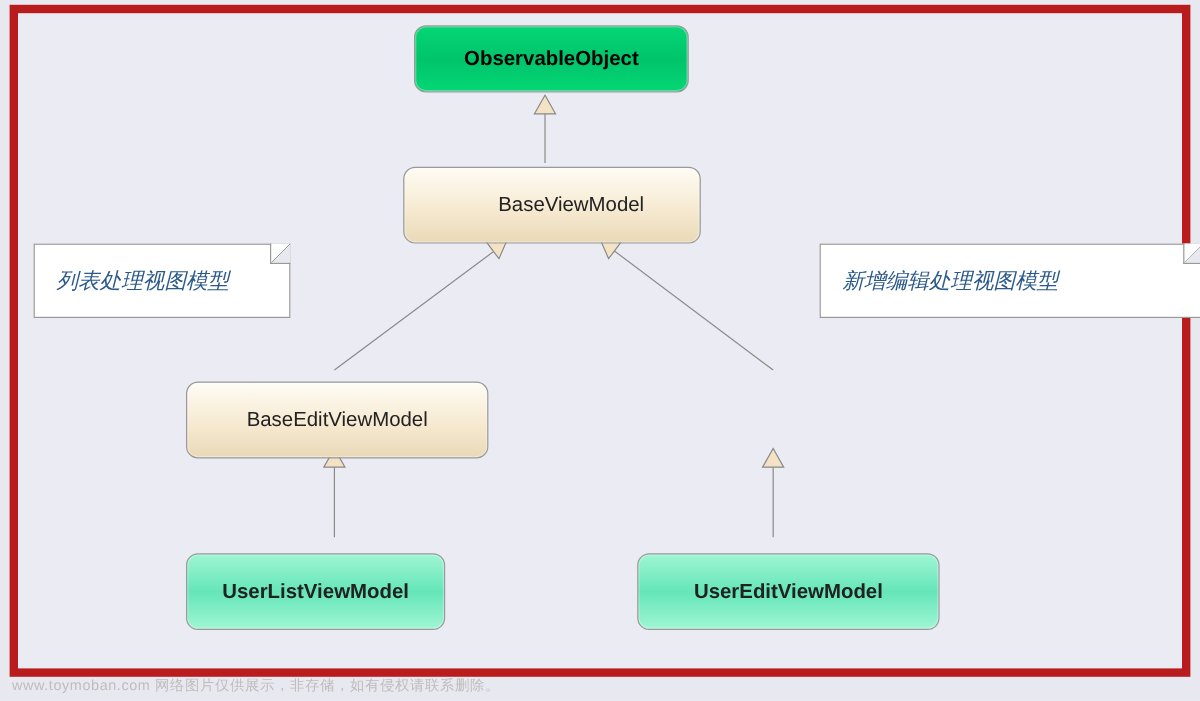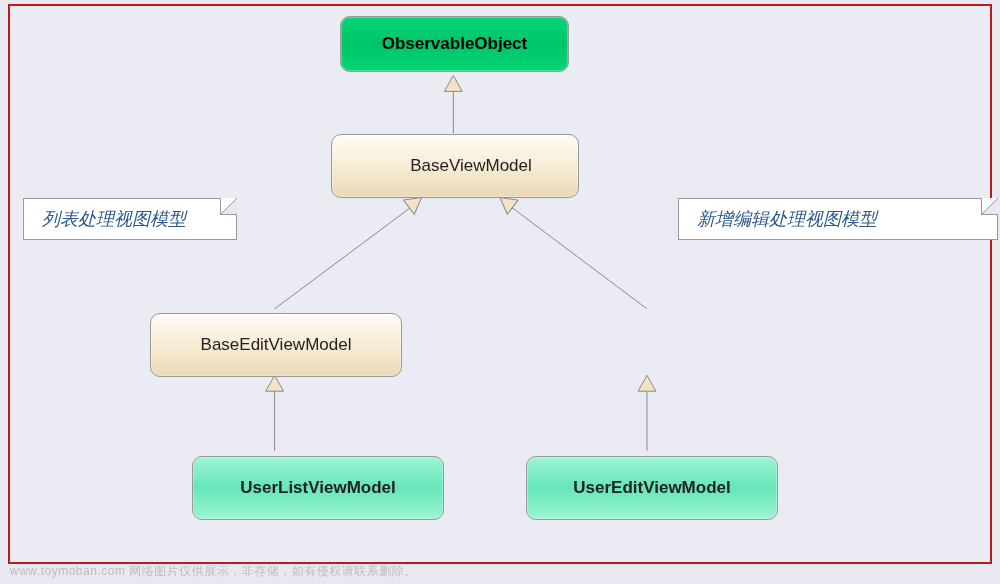--- a/index.html
+++ b/index.html
@@ -10,21 +10,21 @@
       font-family: "Segoe UI", Arial, sans-serif;
       position: relative;
       overflow: hidden;
     }
     .canvas {
       position: absolute;
       top: 4px;
       left: 8px;
       width: 984px;
       height: 560px;
-      border: 2px solid #b91c1c;
+      border: 7px solid #b91c1c;
       background: #ebecf3;
     }
     .class-box {
       position: absolute;
       border: 1px solid #999;
       border-radius: 10px;
       text-align: center;
       display: flex;
       align-items: center;
       justify-content: center;
@@ -42,21 +42,21 @@
       background: linear-gradient(to bottom, #fffcf5 0%, #f5e8ce 60%, #e9d9b8 100%);
     }
     .mint-box {
       background: linear-gradient(to bottom, #9ff5d4 0%, #65e6b8 50%, #9ff5d4 100%);
       font-weight: 600;
     }
     .note-box {
       position: absolute;
       background: #fff;
       border: 1px solid #999;
-      padding: 8px 18px;
+      padding: 18px 18px;
       font-style: italic;
       font-size: 18px;
       color: #2b5a8a;
     }
     .note-box::after {
       content: "";
       position: absolute;
       top: -1px;
       right: -1px;
       width: 16px;
@@ -112,19 +112,19 @@
 
   <div class="class-box cream-box" style="left:321px; top:128px; width:248px; height:64px;padding-left:32px;">BaseViewModel</div>
 
   <div class="note-box" style="left:13px; top:192px; width:214px;">列表处理视图模型</div>
 
   <div class="note-box" style="left:668px; top:192px; width:320px;">新增编辑处理视图模型</div>
 
   <div class="class-box cream-box" style="left:140px; top:307px; width:252px; height:64px;">BaseEditViewModel</div>
 
 
-  <div class="class-box mint-box" style="left:140px; top:450px; width:252px; height:64px;margin-left:42px;">UserListViewModel</div>
+  <div class="class-box mint-box" style="left:140px; top:450px; width:216px; height:64px;">UserListViewModel</div>
 
   <div class="class-box mint-box" style="left:516px; top:450px; width:252px; height:64px;">UserEditViewModel</div>
 
 </div>
 
 <div class="footer-text">www.toymoban.com  网络图片仅供展示，非存储，如有侵权请联系删除。</div>
 
 </body></html>

